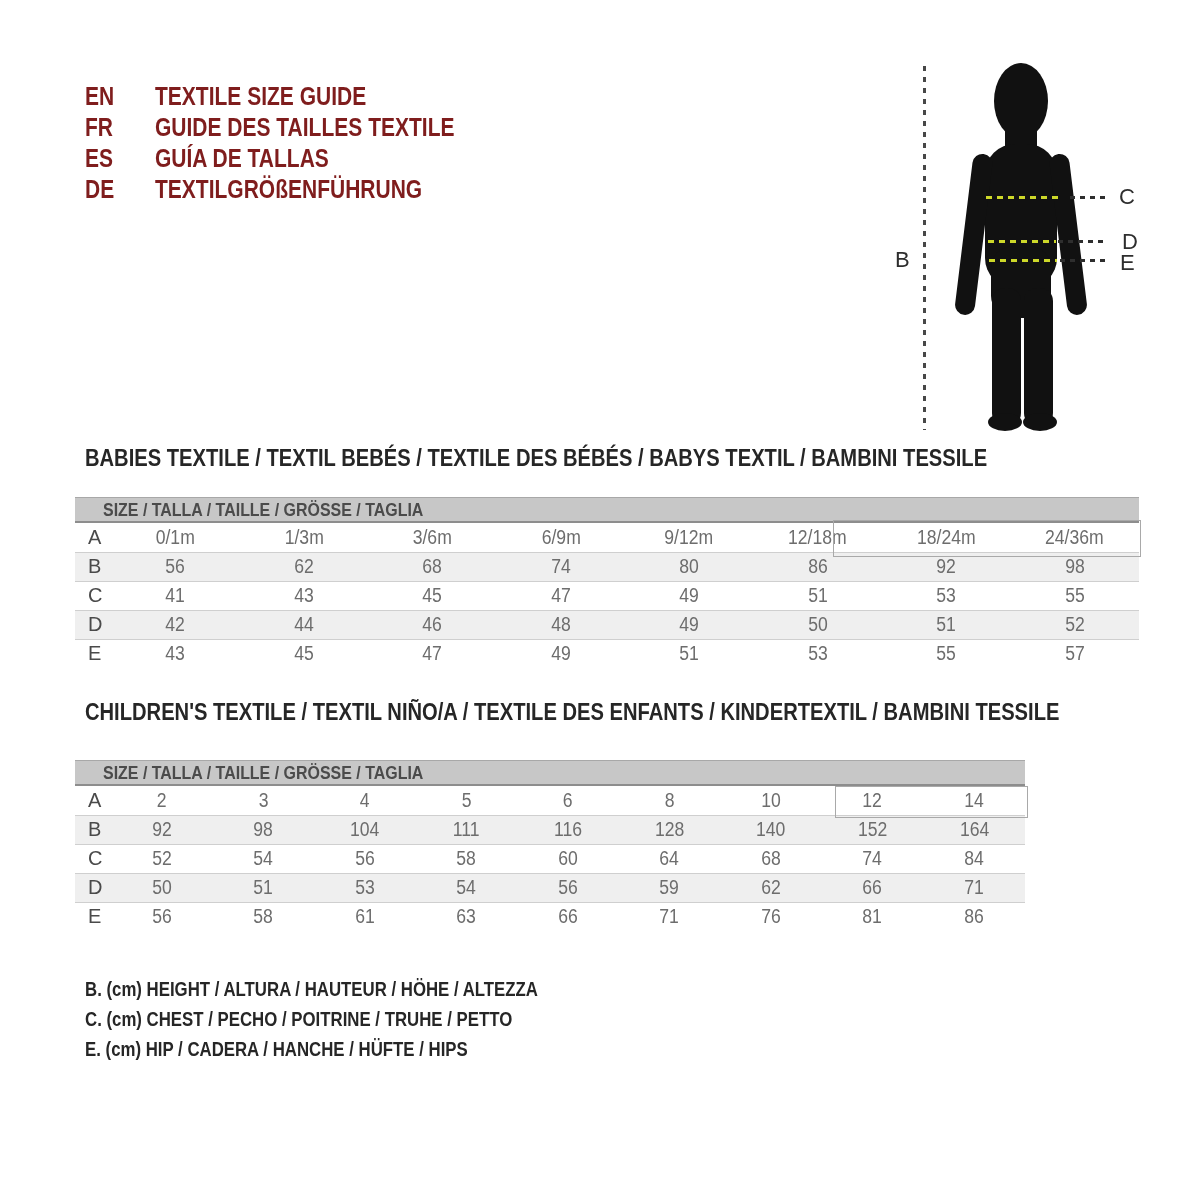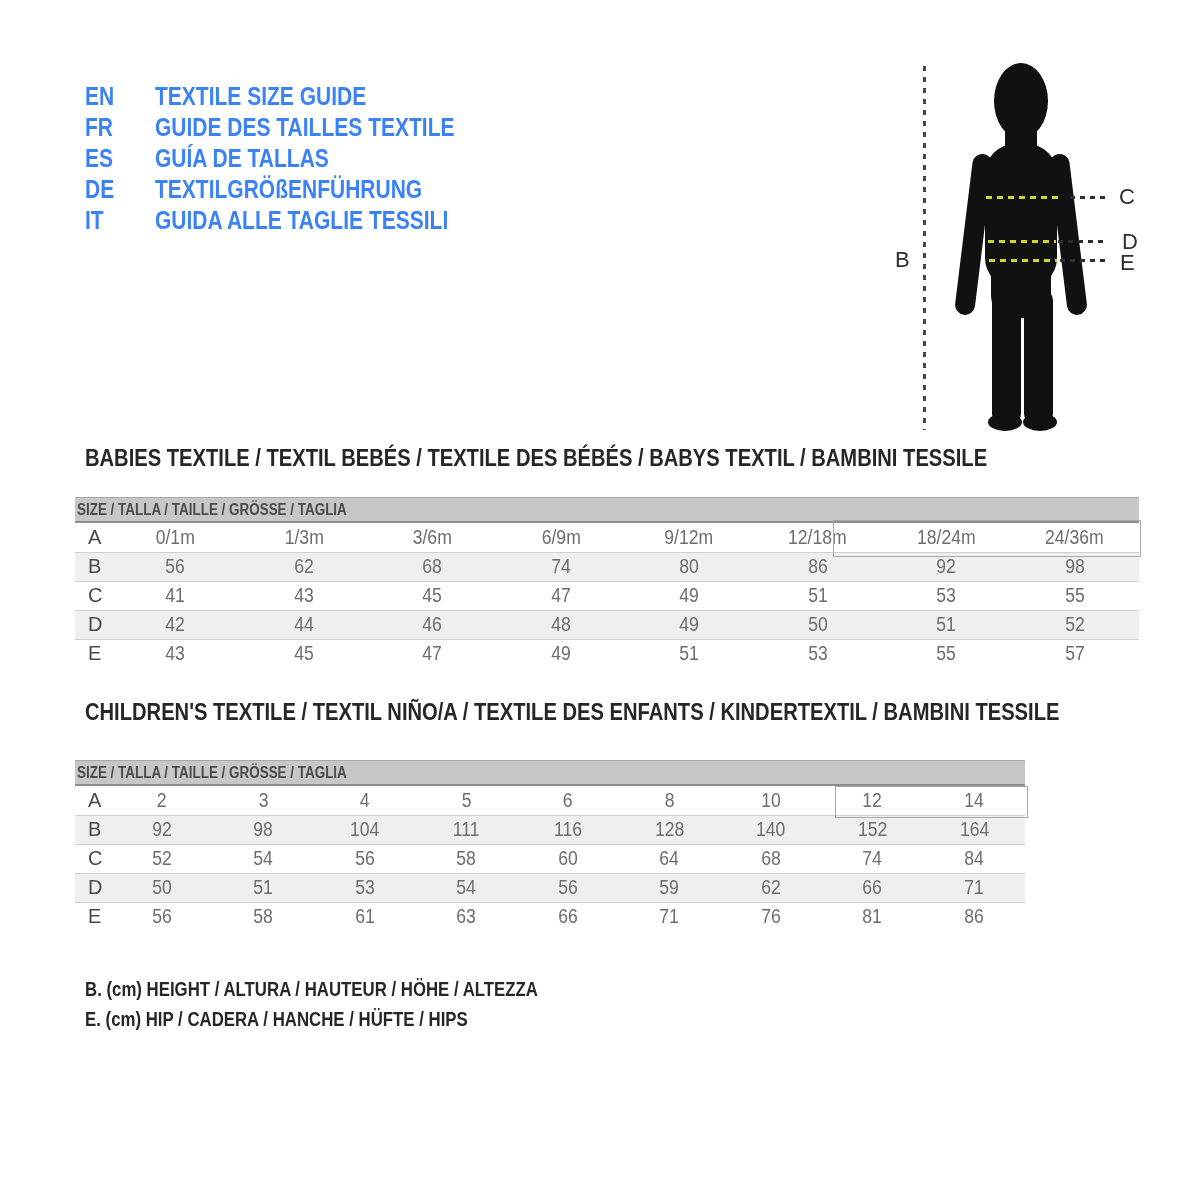--- a/index.html
+++ b/index.html
@@ -10,21 +10,21 @@
     -webkit-font-smoothing:antialiased;
   }
   .page { position:relative; width:1200px; height:1200px; background:#fff; overflow:hidden; }
 
   
   .cond  { display:inline-block; transform:scaleX(0.84); transform-origin:0 50%; white-space:nowrap; }
   .condc { display:inline-block; transform:scaleX(0.88); transform-origin:50% 50%; white-space:nowrap; }
 
   
   .langs { position:absolute; left:85px; top:81px; }
-  .lang-row { display:flex; height:31px; line-height:31px; font-size:25px; font-weight:700; color:#3b82f6; }
+  .lang-row { display:flex; height:31px; line-height:31px; font-size:25px; font-weight:700; color:#7f1d1d; }
   .lang-code { width:70px; }
 
   
   .figure-b-line {
     position:absolute; left:923px; top:66px; width:3px; height:364px;
     background:repeating-linear-gradient(to bottom,#474747 0 5px,transparent 5px 11px);
   }
   .mline { position:absolute; height:3px; }
   .mline.accent { background:repeating-linear-gradient(to right,#cdd829 0 6px,transparent 6px 11px); }
   .mline.dark   { background:repeating-linear-gradient(to right,#2e2e2e 0 5px,transparent 5px 10px); }
@@ -33,22 +33,22 @@
   
   .sec-heading { position:absolute; left:85px; font-size:24px; font-weight:700; color:#262626; line-height:22px; }
 
   
   .stable { position:absolute; left:75px; }
   .stable-head {
     height:23px; line-height:23px;
     background:#c7c7c7;
     border-top:1px solid #a8a8a8;
     border-bottom:2px solid #8d8d8d;
-    padding-left:2px;
-    font-size:16px; font-weight:700; color:#4b4b4b;
+    padding-left:28px;
+    font-size:19px; font-weight:700; color:#4b4b4b;
   }
   .stable table { border-collapse:collapse; width:100%; table-layout:fixed; }
   .stable td {
     height:29px; padding:0; text-align:center; vertical-align:middle;
     font-size:20px; color:#6d6d6d;
     border-bottom:1px solid #cfcfcf;
     box-sizing:border-box;
   }
   .stable tr:last-child td { border-bottom:none; }
   .stable tr.stripe td { background:#efefef; }
@@ -74,24 +74,20 @@
       <span class="lang-code"><span class="cond">FR</span></span>
       <span class="cond">GUIDE DES TAILLES TEXTILE</span>
     </div>
     <div class="lang-row">
       <span class="lang-code"><span class="cond">ES</span></span>
       <span class="cond">GUÍA DE TALLAS</span>
     </div>
     <div class="lang-row">
       <span class="lang-code"><span class="cond">DE</span></span>
       <span class="cond">TEXTILGRÖßENFÜHRUNG</span>
-    </div>
-    <div class="lang-row">
-      <span class="lang-code"><span class="cond">IT</span></span>
-      <span class="cond">GUIDA ALLE TAGLIE TESSILI</span>
     </div>
   </div>
 
   <svg width="160" height="380" viewBox="0 0 160 380" style="position:absolute; left:945px; top:60px;" fill="#111111">
     <ellipse cx="76" cy="41" rx="27" ry="38"></ellipse>
     <rect x="60" y="70" width="32" height="22"></rect>
     <rect x="40" y="84" width="72" height="144" rx="30"></rect>
     <rect x="28" y="94" width="20" height="162" rx="10" transform="rotate(7 38 99)"></rect>
     <rect x="104" y="94" width="20" height="162" rx="10" transform="rotate(-7 114 99)"></rect>
     <rect x="46" y="186" width="60" height="72" rx="22"></rect>
@@ -256,16 +252,17 @@
             <td><span class="condc">81</span></td>
             <td><span class="condc">86</span></td>
           </tr>
         </tbody>
     </table>
   </div>
   <div class="sel-box" style="left:835px; top:786px; width:191px; height:30px;"></div>
 
   <div class="legend">
     <div class="legend-item"><span class="cond">B. (cm) HEIGHT / ALTURA / HAUTEUR / HÖHE / ALTEZZA</span></div>
+    <div class="legend-item"><span class="cond">C. (cm) CHEST / PECHO / POITRINE / TRUHE / PETTO</span></div>
     <div class="legend-item"><span class="cond">E. (cm) HIP / CADERA / HANCHE / HÜFTE / HIPS</span></div>
   </div>
 
 </div>
 
 </body></html>

